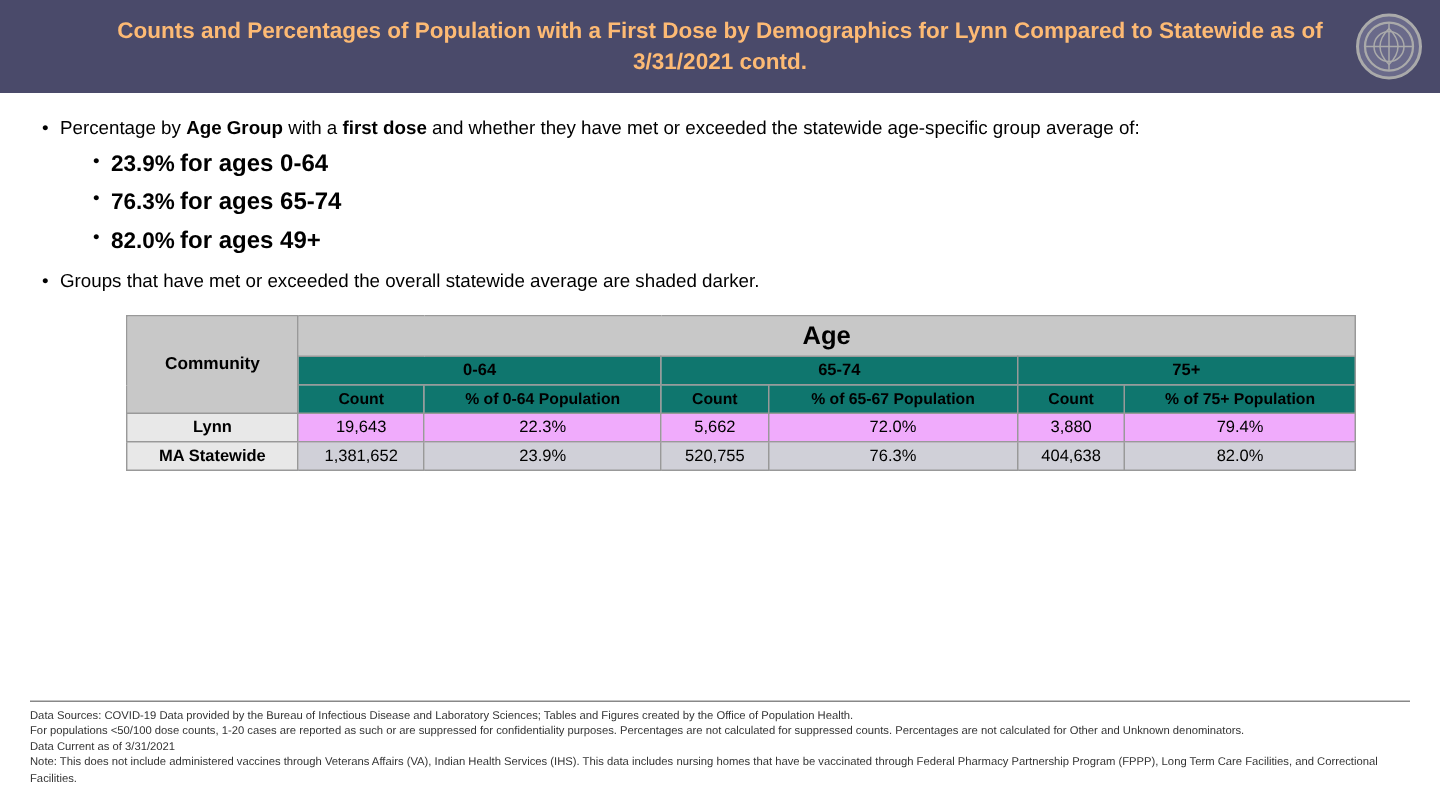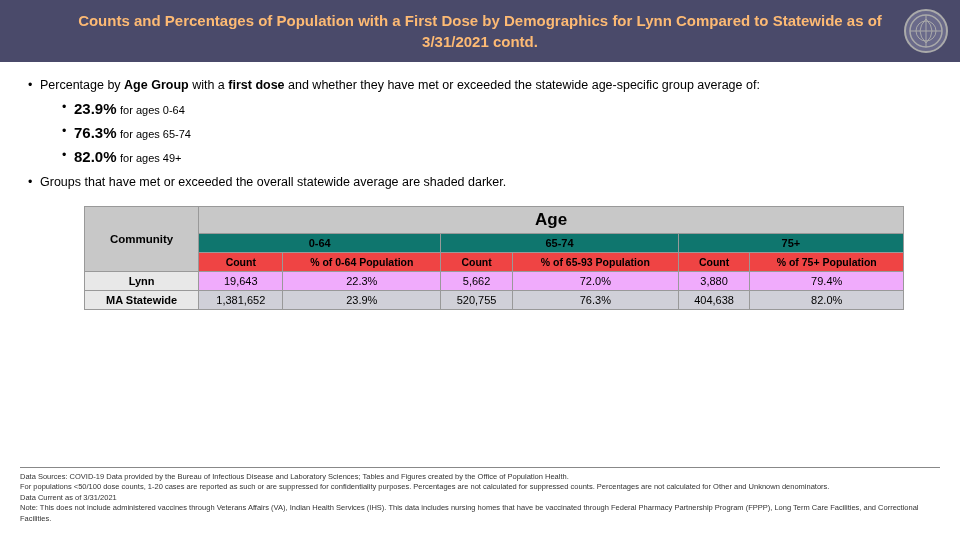--- a/index.html
+++ b/index.html
@@ -95,22 +95,22 @@
       position: absolute;
       left: 2px;
     }
 
     .highlight-pct {
       font-size: 15px;
       font-weight: bold;
       color: #000;
     }
     .small-label {
-      font-size: 11px;
-      font-weight: normal;
+      font-size: 16px;
+      font-weight: bold;
     }
 
     
     .table-container {
       margin-top: 14px;
       margin-left: 60px;
     }
     table {
       border-collapse: collapse;
       font-size: 11px;
@@ -131,21 +131,21 @@
       background: #c8c8c8;
       font-weight: bold;
       font-size: 17px;
     }
     .th-age-sub {
       background: #0f766e;
       font-weight: bold;
       text-align: center;
     }
     .th-col-header {
-      background: #ef4444;
+      background: #0f766e;
       font-size: 10.5px;
     }
     .td-community {
       background: #e8e8e8;
       font-weight: bold;
     }
     .td-shaded {
       background: #d0d0d8;
     }
     .td-normal {
@@ -222,21 +222,21 @@
         </tr>
         <tr>
           <th class="th-age-sub" colspan="2">0-64</th>
           <th class="th-age-sub" colspan="2">65-74</th>
           <th class="th-age-sub" colspan="2">75+</th>
         </tr>
         <tr>
           <th class="th-col-header">Count</th>
           <th class="th-col-header">% of 0-64 Population</th>
           <th class="th-col-header">Count</th>
-          <th class="th-col-header">% of 65-93 Population</th>
+          <th class="th-col-header">% of 65-67 Population</th>
           <th class="th-col-header">Count</th>
           <th class="th-col-header">% of 75+ Population</th>
         </tr>
       </thead>
       <tbody id="table-body">
       <tr>
             <td class="td-community">Lynn</td>
             <td class="td-normal">19,643</td>
             <td class="td-normal">22.3%</td>
             <td class="td-normal">5,662</td>

